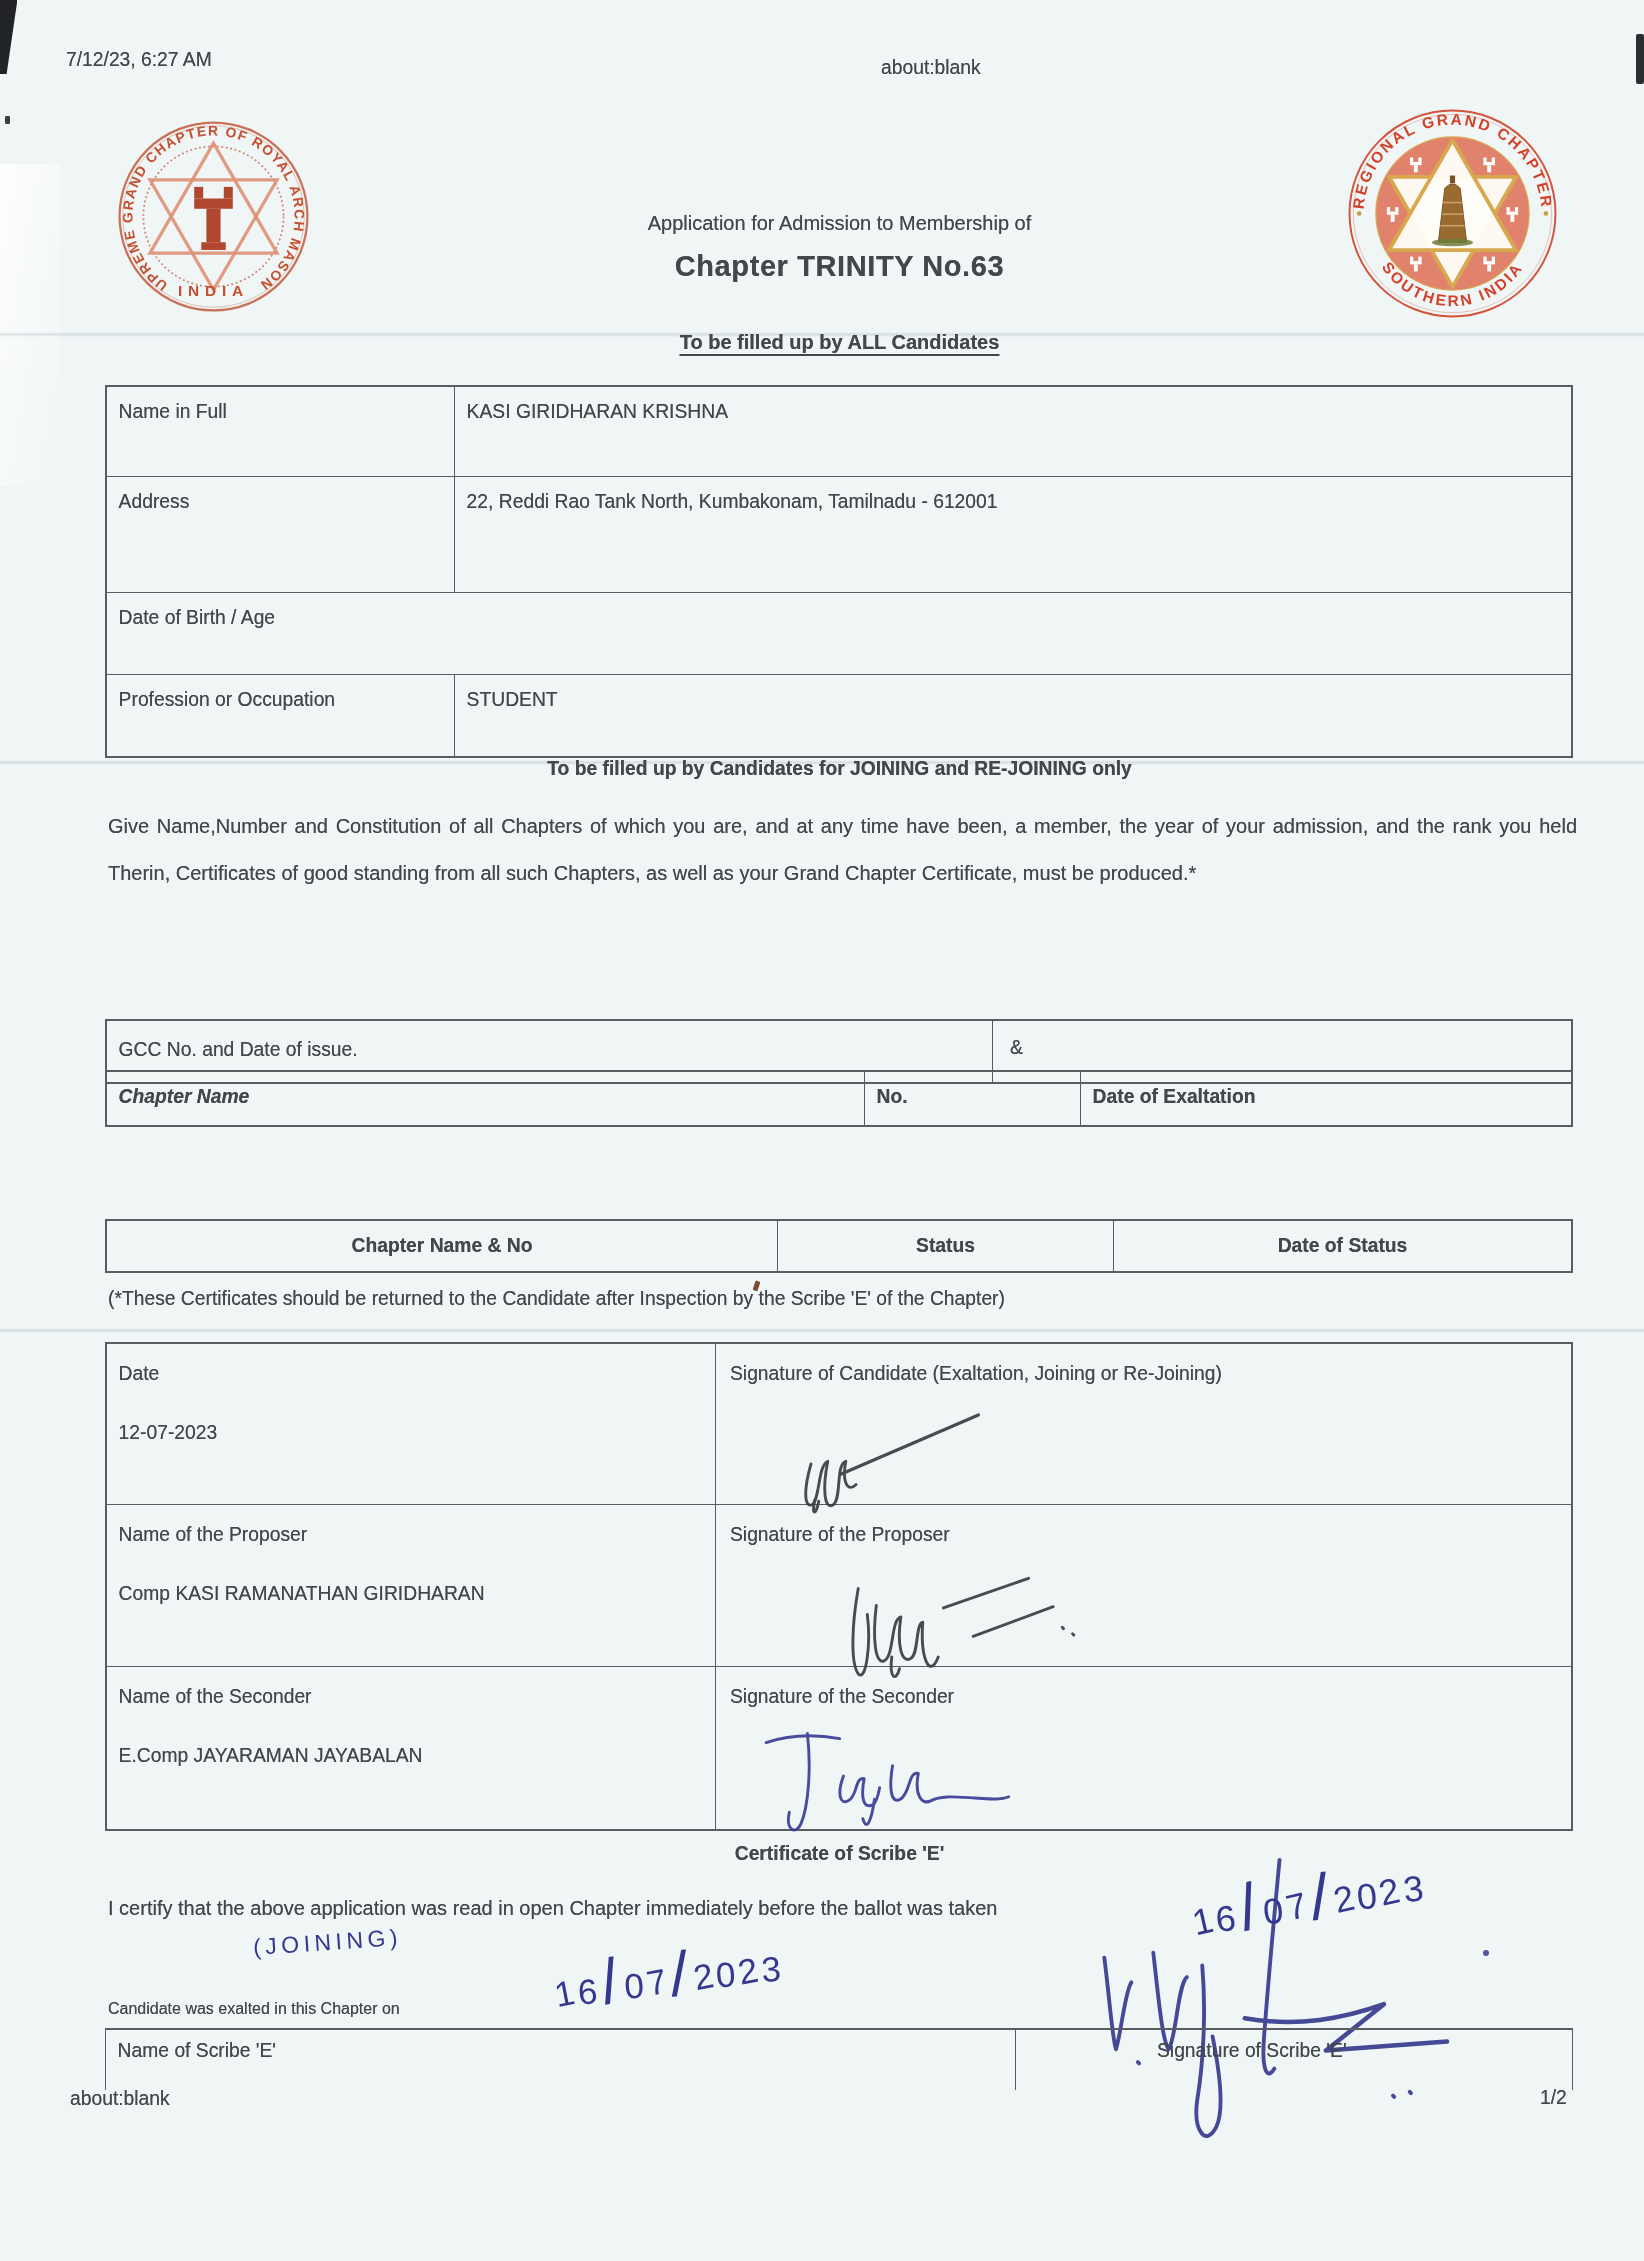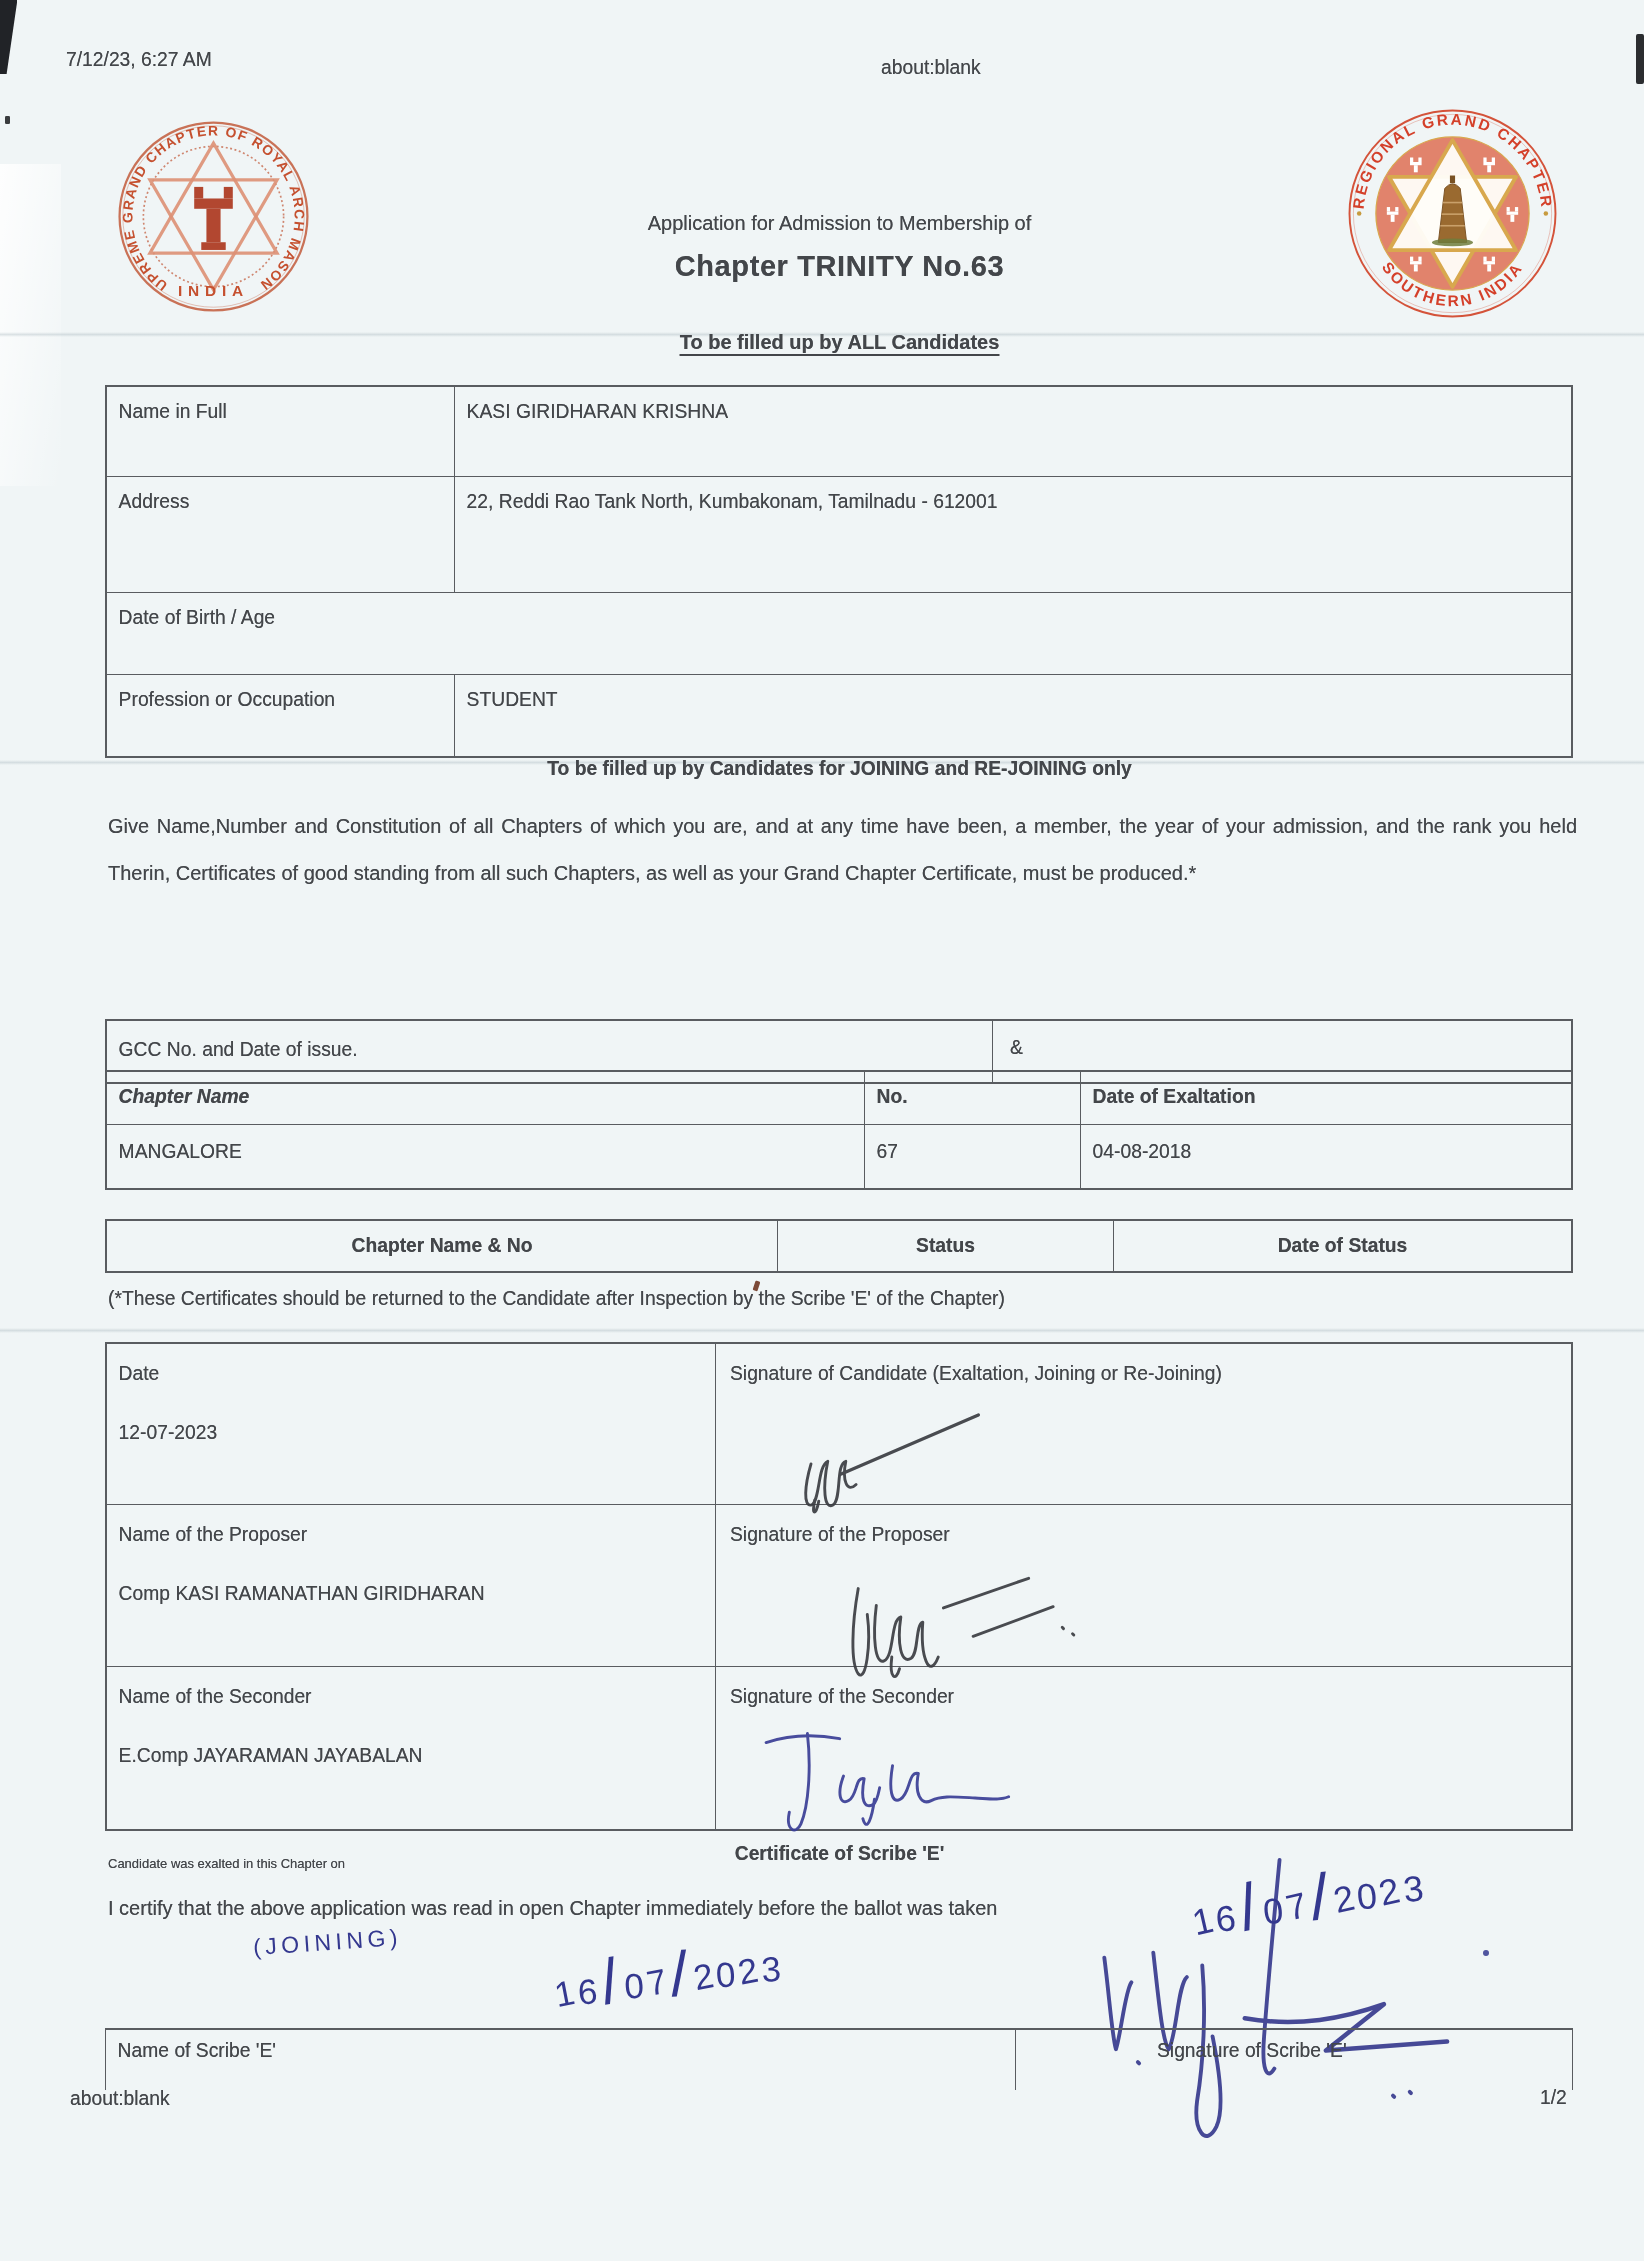--- a/index.html
+++ b/index.html
@@ -204,25 +204,20 @@
       <div class="cell gcc-c2 t" style="padding:15.5px 0 0 17px;">&amp;</div>
     </div>
   </div>
 
   <div class="tbl" style="left:105px;top:1070px;width:1468px;">
     <div class="row" style="height:53px;">
       <div class="cell chap-c1 bold t" style="padding:14px 0 0 11.6px;font-style:italic;">Chapter Name</div>
       <div class="cell chap-c2 bold t" style="padding:14px 0 0 11.6px;">No.</div>
       <div class="cell chap-c3 bold t" style="padding:14px 0 0 11.6px;">Date of Exaltation</div>
     </div>
-    <div class="row" style="height:63px;">
-      <div class="cell chap-c1 t" style="padding:15.5px 0 0 11.6px;">MANGALORE</div>
-      <div class="cell chap-c2 t" style="padding:15.5px 0 0 11.6px;">67</div>
-      <div class="cell chap-c3 t" style="padding:15.5px 0 0 11.6px;">04-08-2018</div>
-    </div>
   </div>
 
   <div class="tbl" style="left:105px;top:1219px;width:1468px;">
     <div class="row" style="height:50px;">
       <div class="cell stat-c1 bold cellcenter t" style="padding-top:14px;">Chapter Name &amp; No</div>
       <div class="cell stat-c2 bold cellcenter t" style="padding-top:14px;">Status</div>
       <div class="cell stat-c3 bold cellcenter t" style="padding-top:14px;">Date of Status</div>
     </div>
   </div>
 
@@ -299,21 +294,21 @@
       <path d="M 476,372 l 2,2"></path>
       <path d="M 502,366 l 2,2"></path>
     </g>
   </svg>
 
   <div class="center-band t smalltext bold" style="top:1843px;">Certificate of Scribe 'E'</div>
   <div class="abs t" style="left:108px;top:1897px;font-size:20px;">I certify that the above application was read in open Chapter immediately before the ballot was taken</div>
   <div class="hw hw-date1"><span>1</span><span>6</span><span class="hw-slash">/</span><span>0</span><span>7</span><span class="hw-slash">/</span><span>2</span><span>0</span><span>2</span><span>3</span></div>
   <div class="ink-dot"></div>
   <div class="hw-joining">(JOINING)</div>
-  <div class="abs t" style="left:108px;top:1856px;font-size:13px;">Candidate was exalted in this Chapter on</div>
+  <div class="abs t" style="left:108px;top:2000px;font-size:16px;">Candidate was exalted in this Chapter on</div>
   <div class="hw hw-date2"><span>1</span><span>6</span><span class="hw-slash">/</span><span>0</span><span>7</span><span class="hw-slash">/</span><span>2</span><span>0</span><span>2</span><span>3</span></div>
 
   <div class="scribe-tbl">
     <div class="scribe-c1 t">Name of Scribe 'E'</div>
     <div class="scribe-c2 t">Signature of Scribe 'E'</div>
   </div>
 
   <div class="abs ph t" style="left:70px;top:2088px;">about:blank</div>
   <div class="abs ph t" style="left:1540px;top:2087px;">1/2</div>
 

